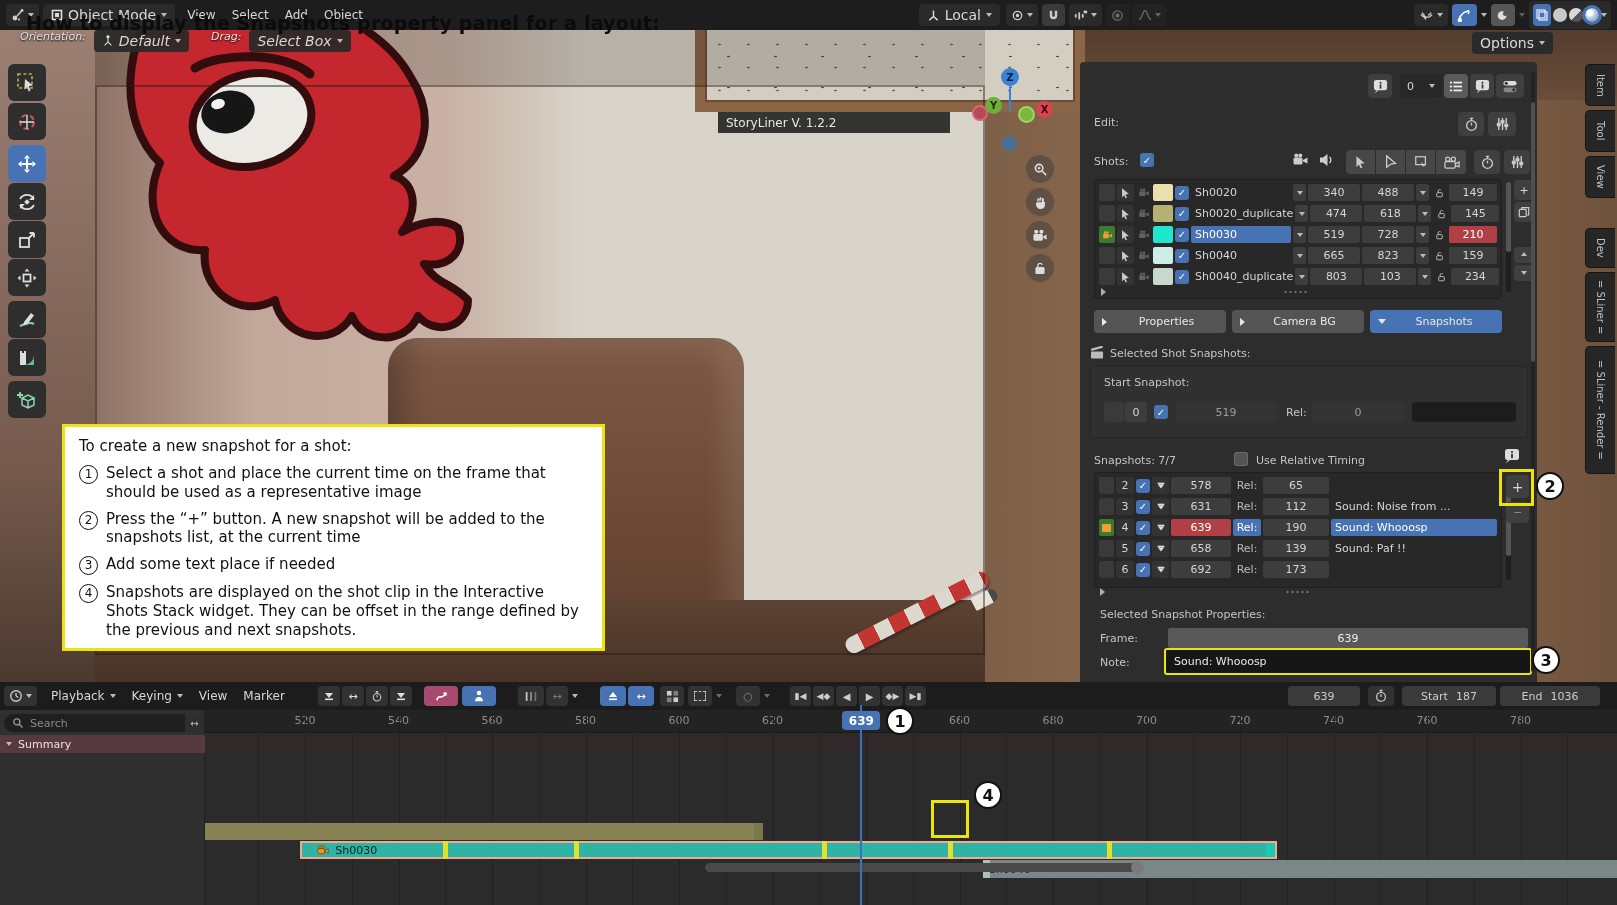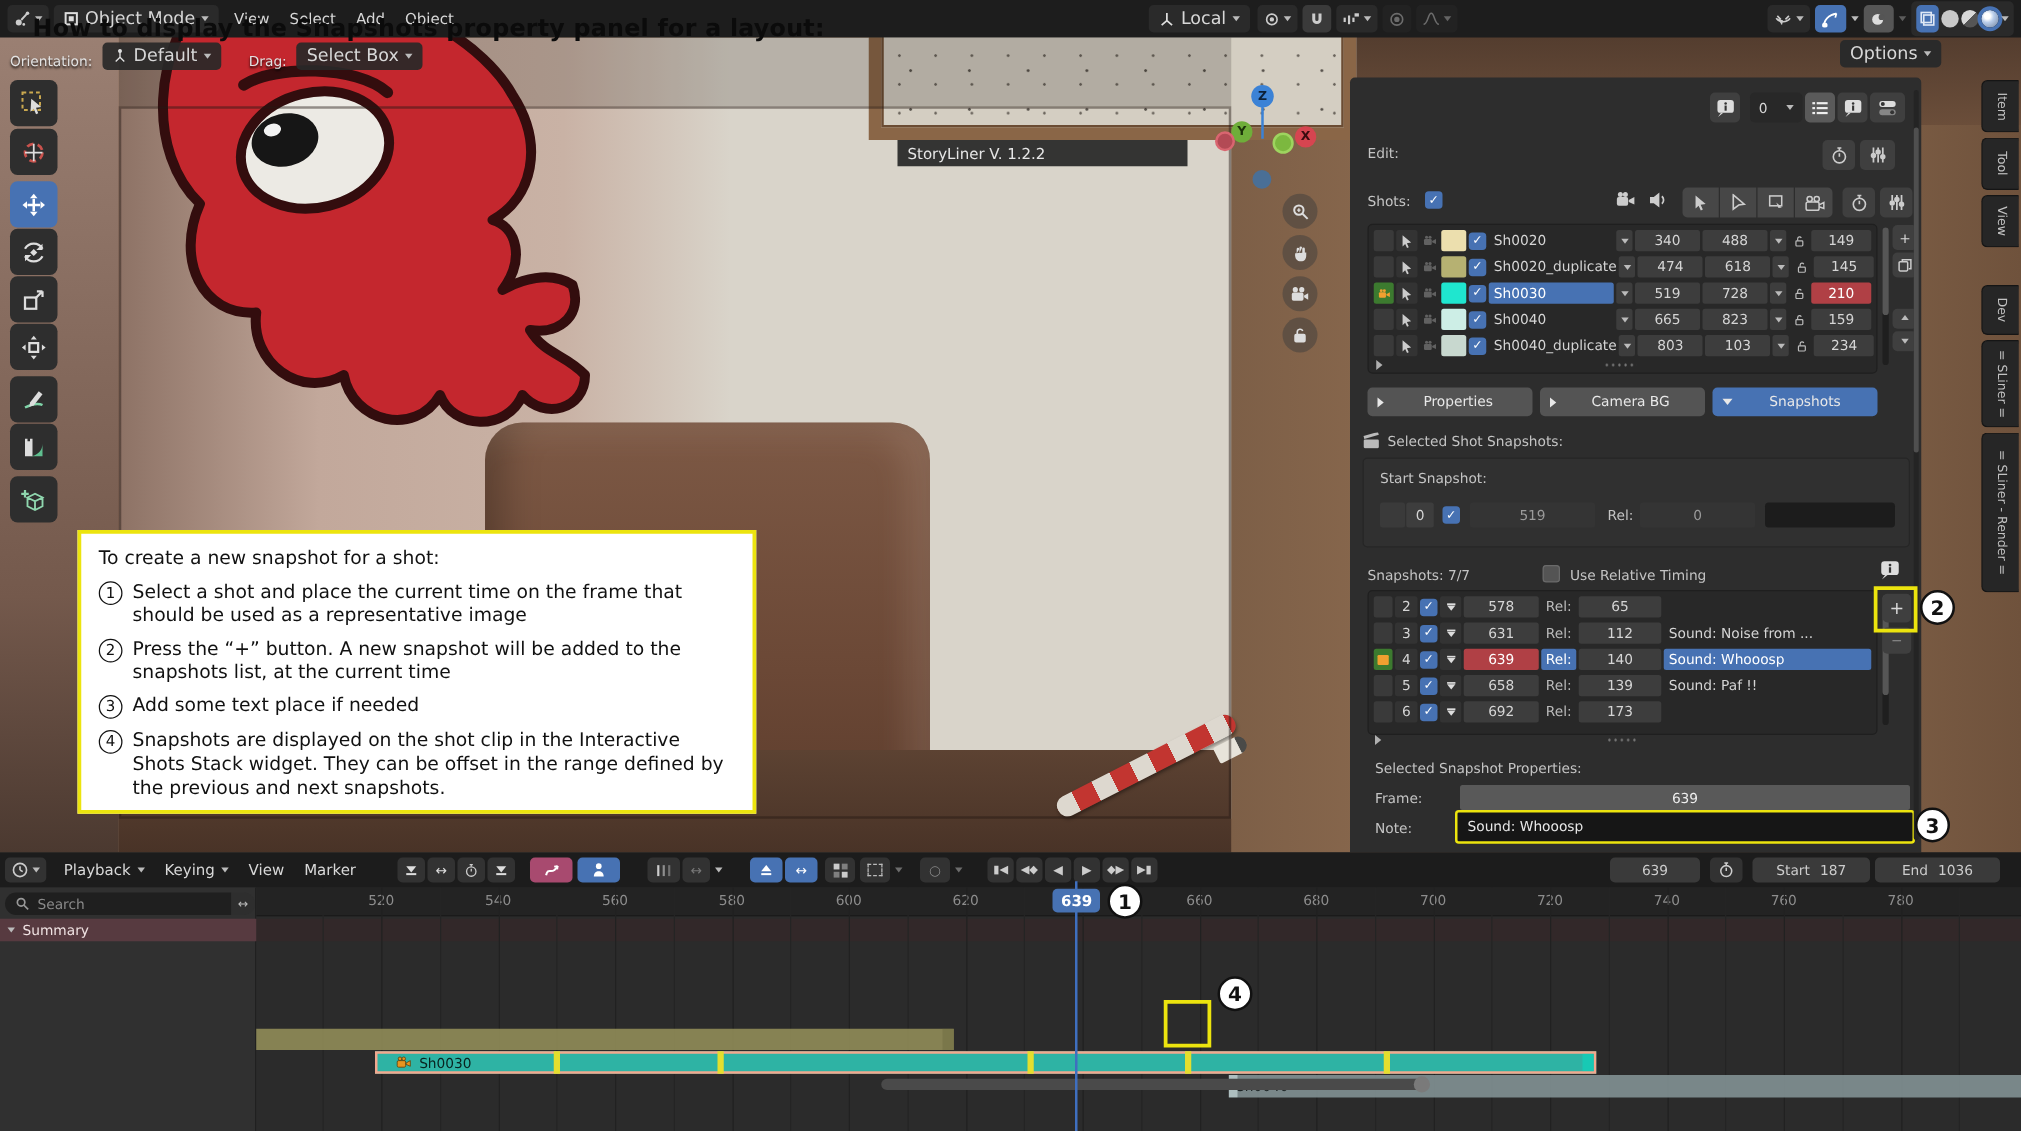--- a/index.html
+++ b/index.html
@@ -9,21 +9,21 @@
   
   #topbar{position:absolute;left:0;top:0;width:1617px;height:30px;background:#1d1d1d;display:flex;align-items:center;gap:4px;padding:0 6px;z-index:40;}
   .pill{display:flex;align-items:center;gap:5px;background:#2a2a2a;border-radius:4px;padding:3px 8px;color:#d8d8d8;font-size:14px;}
   .menu{padding:3px 8px;color:#d8d8d8;font-size:12px;border-radius:3px;}
   .caret{width:0;height:0;border-left:3.5px solid transparent;border-right:3.5px solid transparent;border-top:4.5px solid #bbb;display:inline-block;}
   .iconbtn{display:flex;align-items:center;justify-content:center;background:#2a2a2a;border-radius:4px;height:22px;padding:0 5px;gap:3px;}
   .iconbtn.blue{background:#4772b3;}
   .iconbtn.dim{opacity:.45;}
   .ball{width:14px;height:14px;border-radius:50%;}
   
-  #toolsettings{position:absolute;left:0;top:30px;width:1080px;height:26px;display:flex;align-items:flex-end;gap:8px;padding:0 8px;z-index:30;}
+  #toolsettings{position:absolute;left:0;top:30px;width:1080px;height:26px;display:flex;align-items:flex-start;gap:8px;padding:0 20px;z-index:30;font-style:italic;}
   
   #title-overlay{position:absolute;left:26px;top:12px;font-size:19px;font-weight:bold;color:#0b0b0b;z-index:60;letter-spacing:.2px;}
   
   .tbtn{position:absolute;left:8px;width:38px;height:37px;background:#2e2e2e;border-radius:6px;display:flex;align-items:center;justify-content:center;z-index:35;}
   .tbtn.active{background:#4772b3;}
   
   #scene{position:absolute;left:0;top:0;width:1617px;height:682px;background:#8a6a50;overflow:hidden;}
   .wood{position:absolute;left:985px;top:0;width:632px;height:682px;background:linear-gradient(90deg,#7d5f47,#8e6c50 30%,#84644a 70%,#6f523c);}
   .wood-top{position:absolute;left:985px;top:0;width:632px;height:100px;background:linear-gradient(180deg,#4a362a,#6b4e3a);}
   .wall-left{position:absolute;left:0;top:0;width:95px;height:682px;background:linear-gradient(180deg,#9d8275,#74594c 70%,#4b3930);}
@@ -838,21 +838,21 @@
     <div class="cell idx" style="width:18px;background:#333;">4</div>
     <span class="cb">✓</span>
     <div class="cell" style="width:17px;background:#333;">
       <svg width="10" height="10" viewBox="0 0 12 12">
                 <path d="M6 2 L10 7 H2 Z" fill="#ddd" transform="rotate(180 6 5.5)"></path>
                 <rect x="2" y="2" width="8" height="1.6" fill="#ddd"></rect>
               </svg>
     </div>
     <div class="cell frm red" style="width:60px;">639</div>
     <div class="cell rlb sel-blue" style="width: 28px; background: transparent; color: rgb(187, 187, 187); border-radius: 2px;">Rel:</div>
-    <div class="cell rel" style="width:66px;">140</div>
+    <div class="cell rel" style="width:66px;">190</div>
     <div class="cell note namec sel-blue">
               <span class="nt">Sound: Whooosp</span>
             </div>
   </div>
 
   <div class="snrow" style="height:21px;">
     <div class="cell mini sicon" style="width:15px;"></div>
     <div class="cell idx" style="width:18px;background:#333;">5</div>
     <span class="cb">✓</span>
     <div class="cell" style="width:17px;background:#333;">

